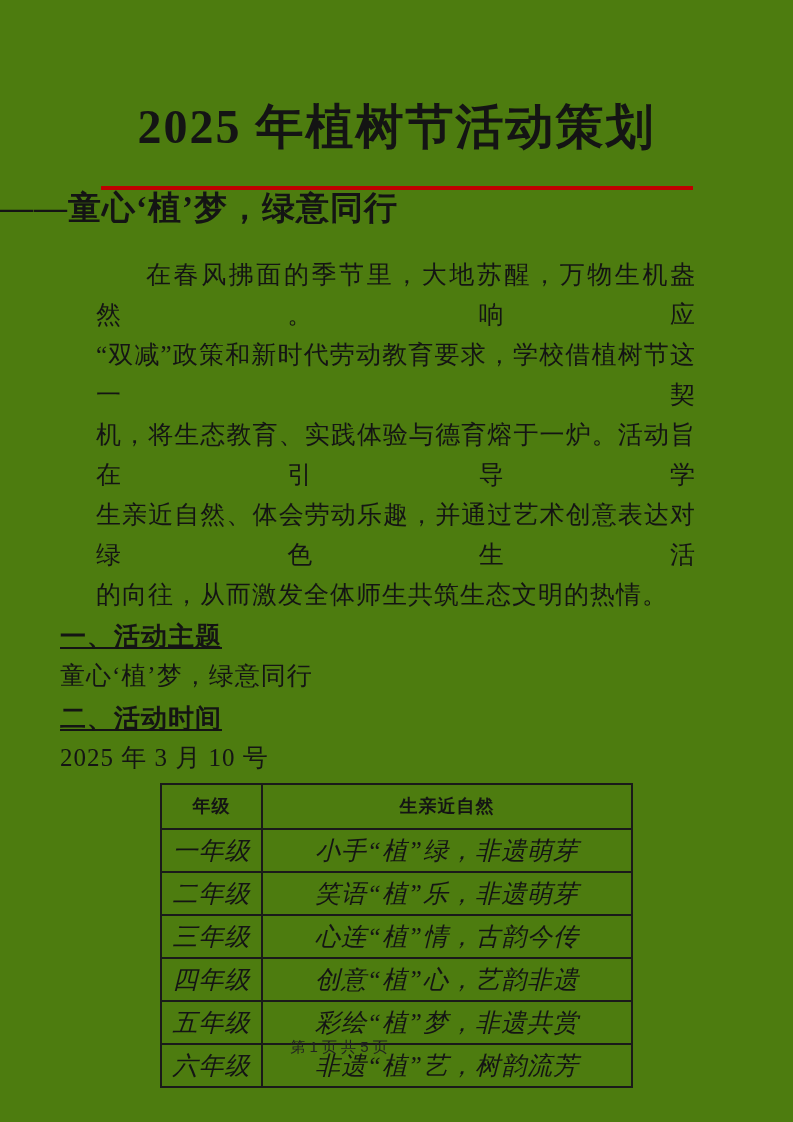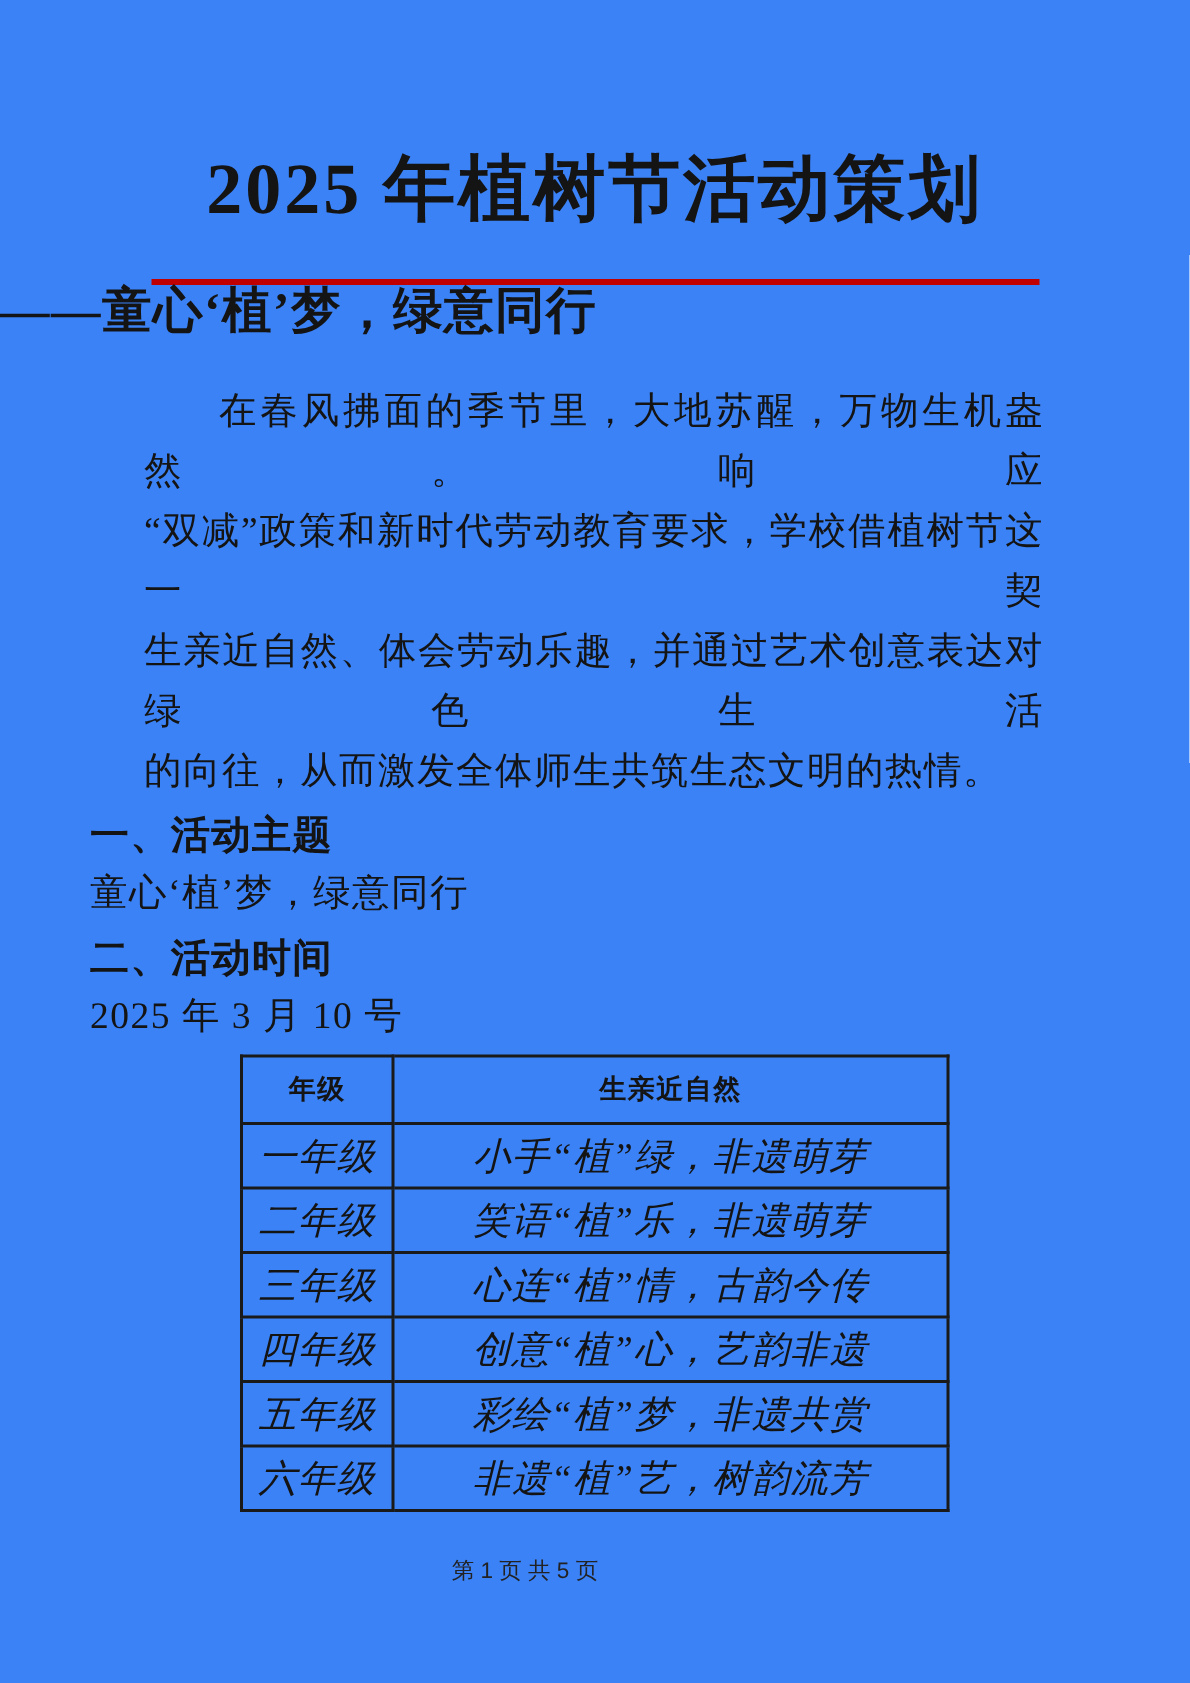--- a/index.html
+++ b/index.html
@@ -1,21 +1,21 @@
 <!DOCTYPE html>
 <html><head>
 <meta charset="utf-8">
 <style>
   html, body { margin: 0; padding: 0; background: #ffffff; }
   .page {
     position: relative;
     width: 793px;
     height: 1122px;
     margin: 0 auto;
-    background: #3b82f6;
+    background: #4d7c0f;
     color: #141414;
     font-family: "Liberation Serif", "DejaVu Serif", serif;
     overflow: hidden;
   }
   .title {
     margin: 0;
     padding-top: 98px;
     text-align: center;
     font-size: 48px;
     line-height: 1.2;
@@ -47,20 +47,21 @@
   .pline.first { text-indent: 2em; }
   .pline.last { text-align-last: left; }
   .heading {
     margin: 0;
     padding-left: 60px;
     font-family: "Liberation Sans", "DejaVu Sans", sans-serif;
     font-size: 26px;
     line-height: 30px;
     font-weight: bold;
     letter-spacing: 1px;
+    text-decoration: underline;
   }
   .h1 { margin-top: 6px; }
   .h2 { margin-top: 12px; }
   .h3 { margin-top: 12px; }
   .subline {
     margin-top: 10px;
     padding-left: 60px;
     font-size: 25px;
     line-height: 30px;
     letter-spacing: 1px;
@@ -88,21 +89,21 @@
     font-size: 25px;
     height: 41px;
     letter-spacing: 1px;
     font-style: italic;
   }
   .col-grade { width: 99px; }
   .col-theme { width: 368px; }
   .footer {
     position: absolute;
     top: 1038px;
-    left: 12px;
+    left: 1px;
     width: 676px;
     text-align: center;
     font-size: 15px;
     font-family: "Liberation Sans", "DejaVu Sans", sans-serif;
     color: #222;
   }
 </style>
 </head>
 <body>
 
@@ -110,20 +111,21 @@
 
   <h1 class="title">2025 年植树节活动策划</h1>
 
   <div class="redline" style="background: rgb(192, 0, 0);"></div>
 
   <h2 class="subtitle">——童心‘植’梦，绿意同行</h2>
 
   <div class="intro">
     <div class="pline first">在春风拂面的季节里，大地苏醒，万物生机盎然。响应</div>
     <div class="pline">“双减”政策和新时代劳动教育要求，学校借植树节这一契</div>
+    <div class="pline">机，将生态教育、实践体验与德育熔于一炉。活动旨在引导学</div>
     <div class="pline">生亲近自然、体会劳动乐趣，并通过艺术创意表达对绿色生活</div>
     <div class="pline last">的向往，从而激发全体师生共筑生态文明的热情。</div>
   </div>
 
   <h3 class="heading h1">一、活动主题</h3>
   <div class="subline">童心‘植’梦，绿意同行</div>
 
   <h3 class="heading h2">二、活动时间</h3>
   <div class="subline">2025 年 3 月 10 号</div>
 

